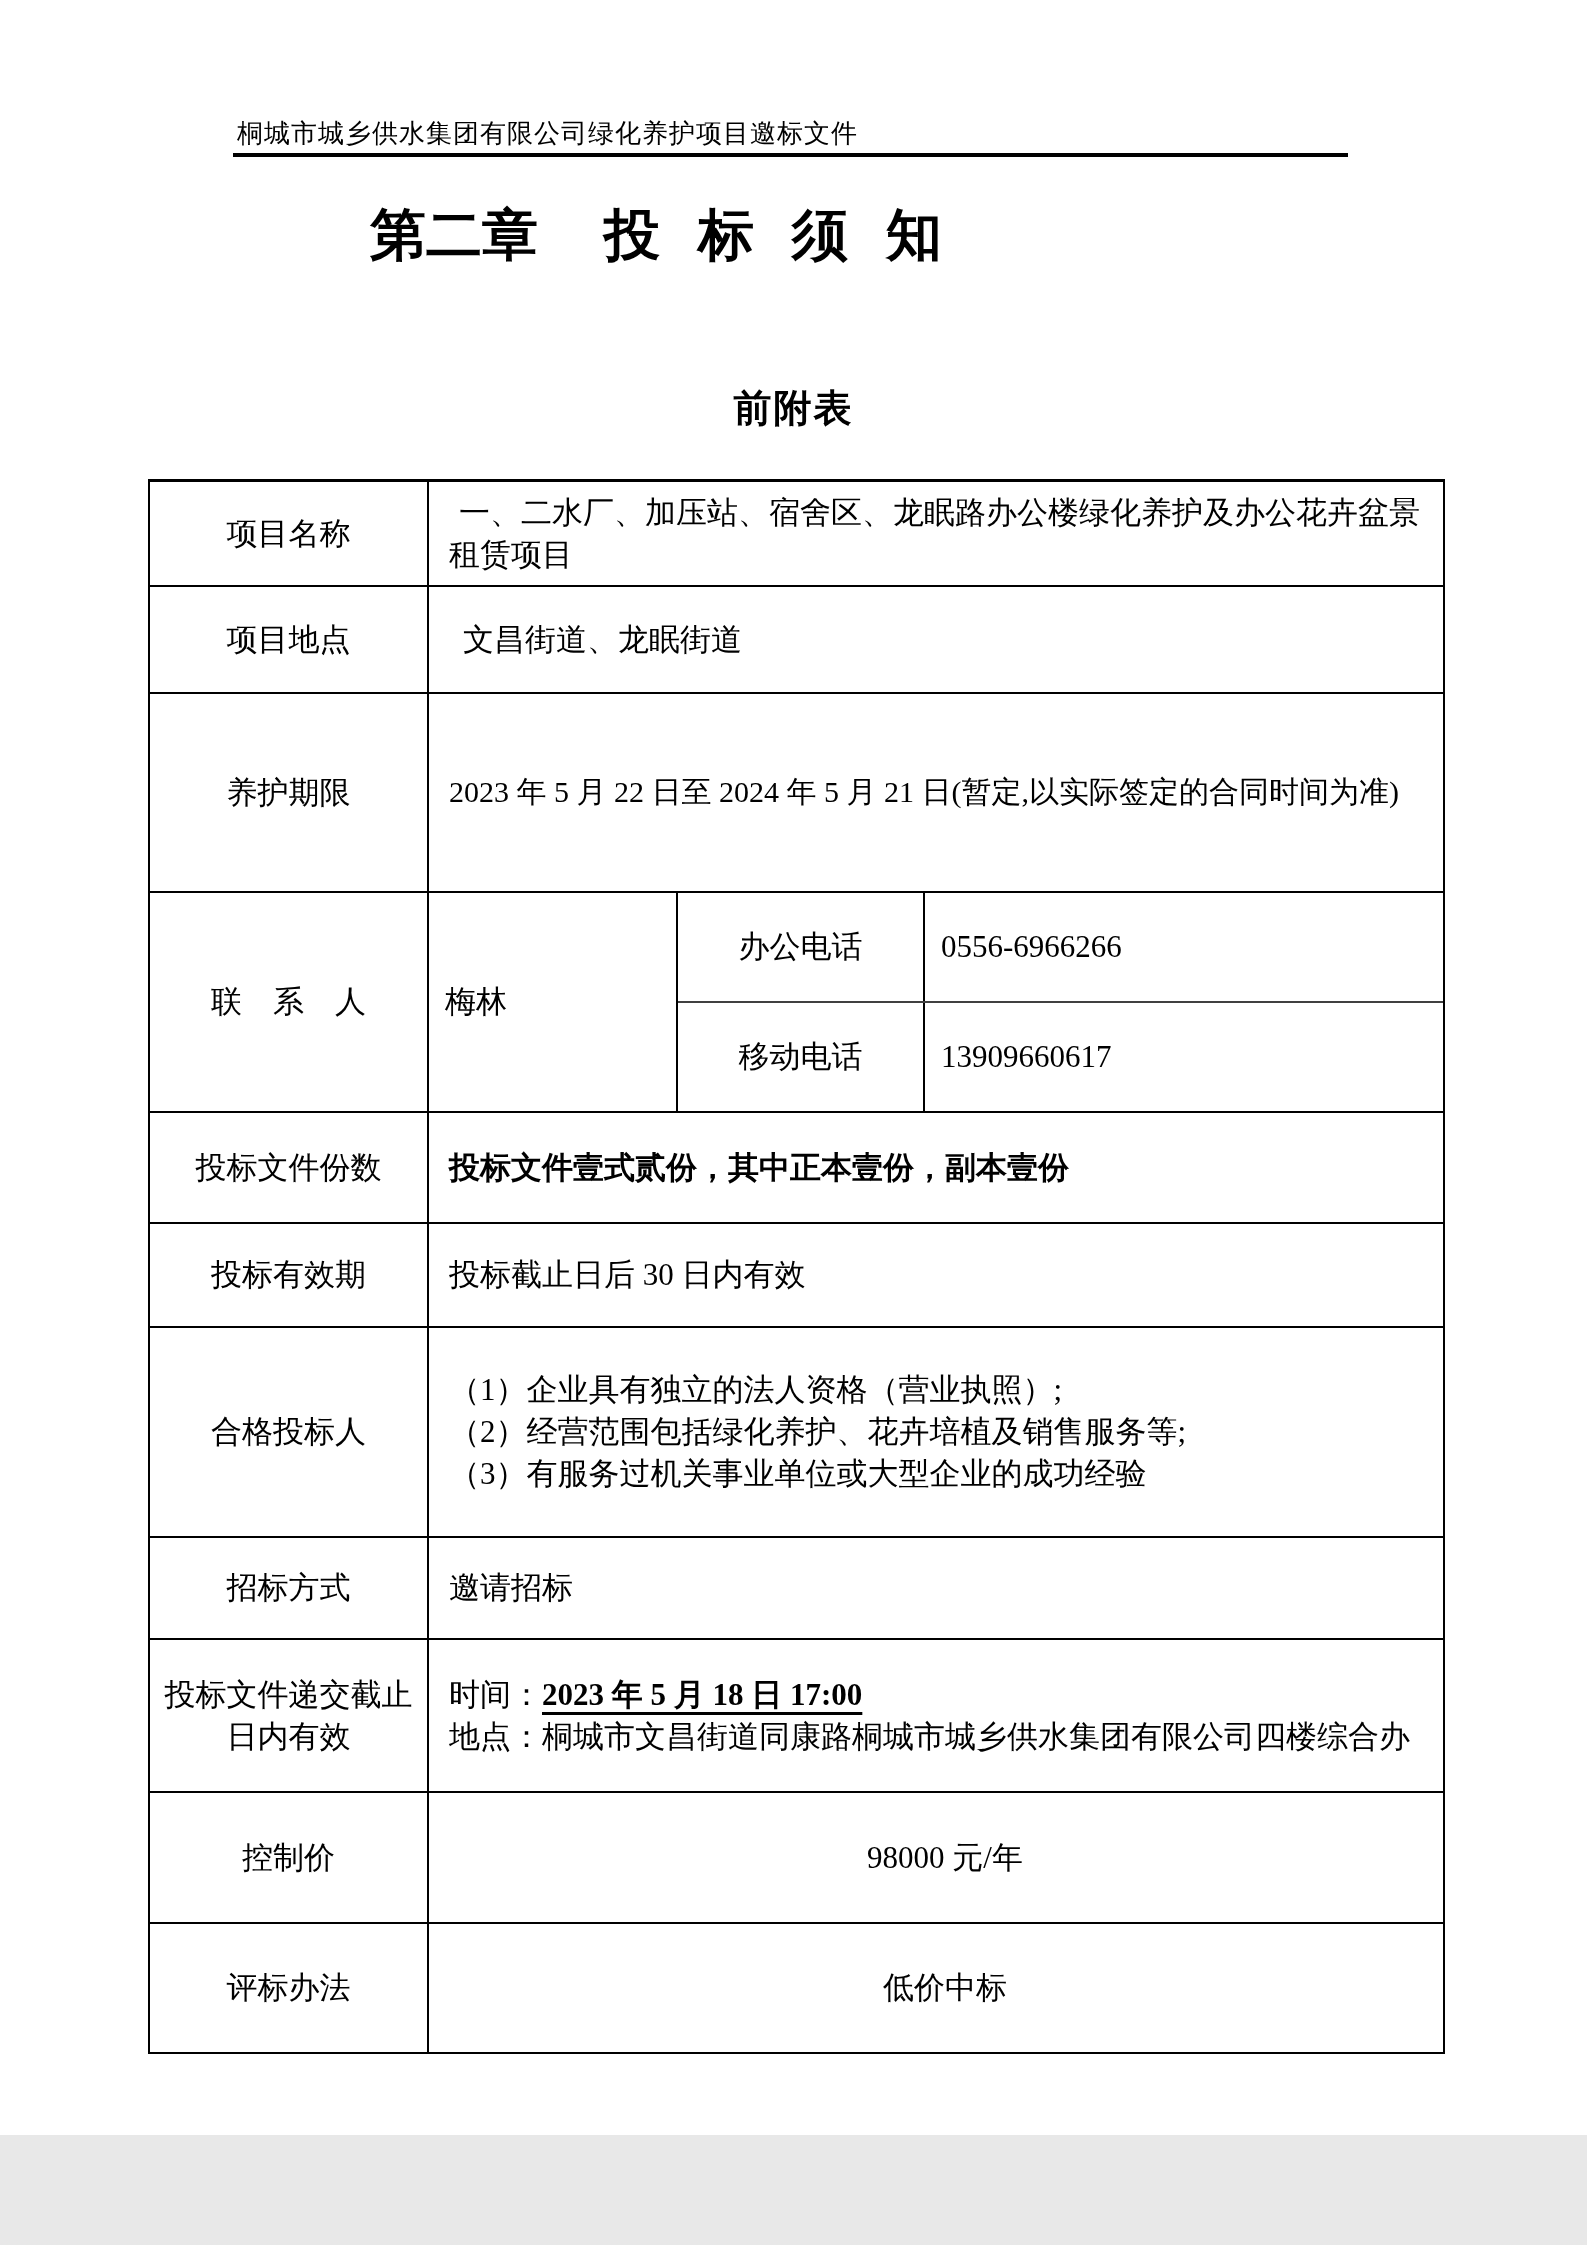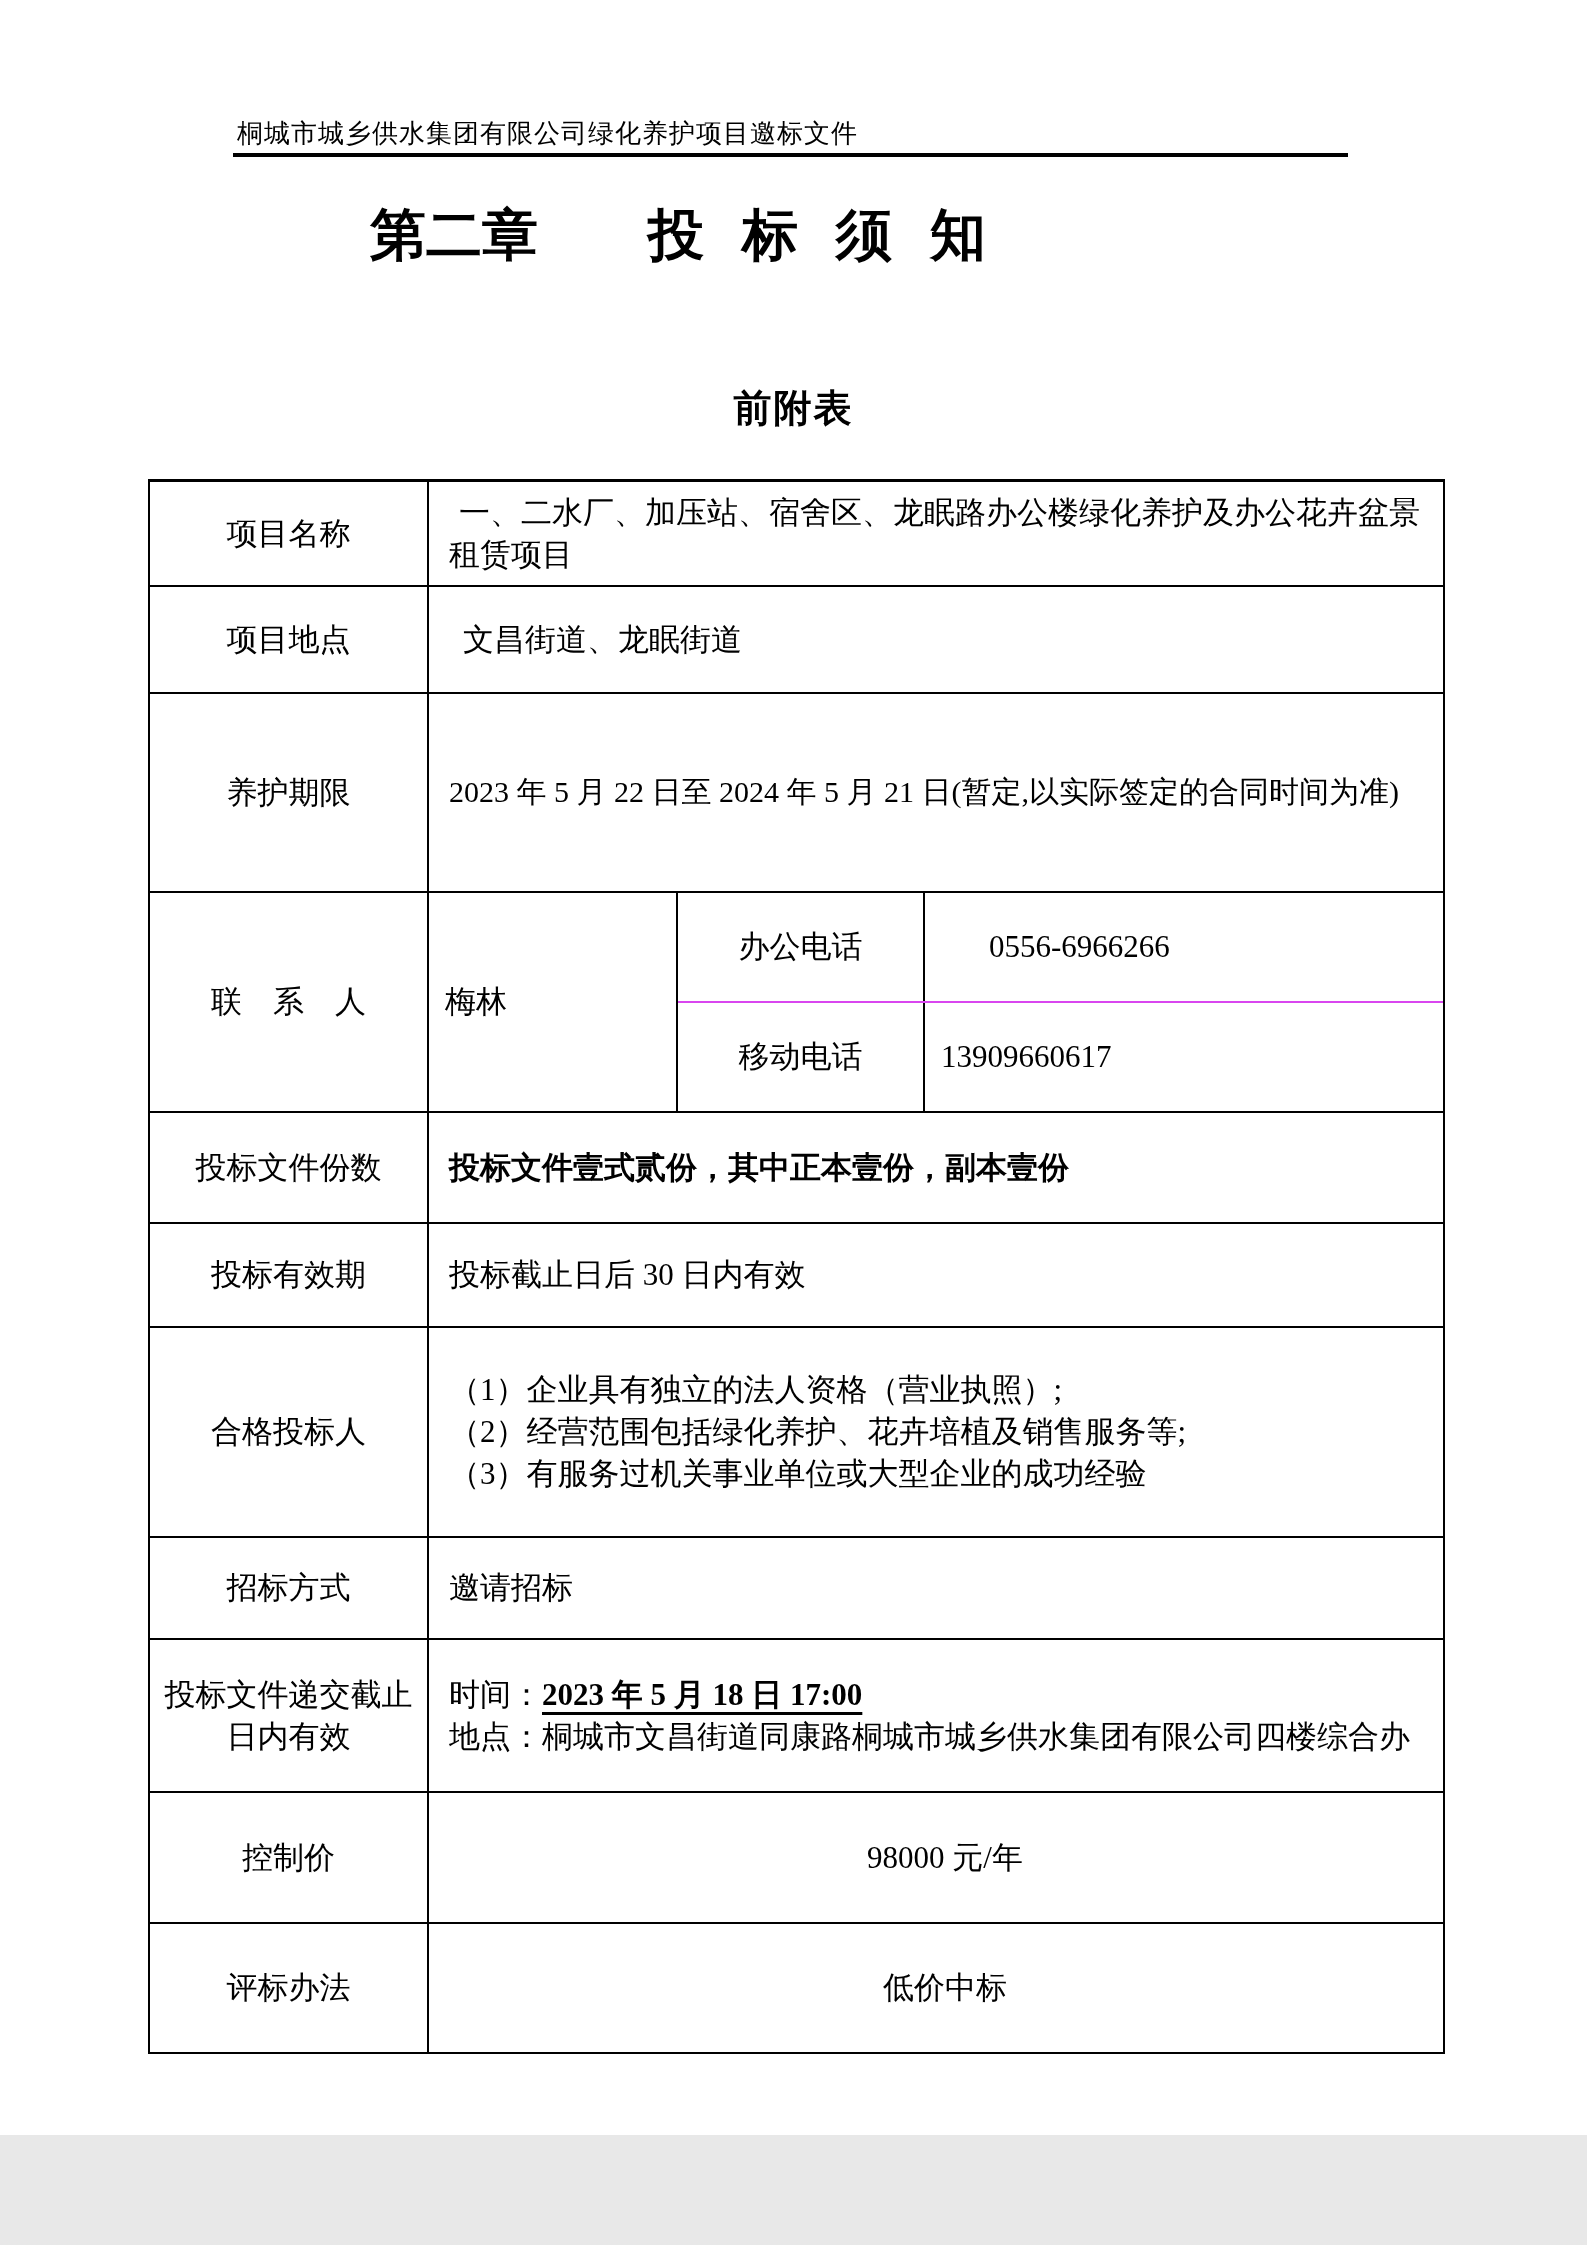--- a/index.html
+++ b/index.html
@@ -15,21 +15,21 @@
   .doc-header {
     position:absolute; left:237px; top:116px;
     font-size:26px; letter-spacing:1px;
   }
   .header-rule {
     position:absolute; left:233px; top:153px;
     width:1115px; height:4px; background:#000;
   }
   .chapter-title {
     position:absolute; left:370px; top:198px;
-    display:flex; gap:110px;
+    display:flex; gap:66px;
     font-size:56px; font-weight:bold;
     white-space:nowrap;
   }
   .chapter-subject { word-spacing:24px; }
   .table-subtitle {
     position:absolute; left:0; top:383px; width:1587px;
     text-align:center; font-size:38px; font-weight:bold;
     letter-spacing:2px;
   }
   .tbl {
@@ -67,21 +67,21 @@
   .small  { font-size:30px; }
   .bold   { font-weight:bold; }
   .u-bold { font-weight:bold; text-decoration:underline; text-underline-offset:7px; }
   
   .contact-name {
     width:249px; flex:none; border-right:2px solid #000;
     display:flex; align-items:center; padding-left:16px;
   }
   .contact-right { flex:1; display:flex; flex-direction:column; }
   .contact-sub { flex:1; display:flex; }
-  .contact-sub:first-child { border-bottom:2px solid #d946ef;gap:48px; }
+  .contact-sub:first-child { border-bottom:2px solid #404040; }
   .phone-lbl {
     width:247px; flex:none; border-right:2px solid #000;
     display:flex; align-items:center; justify-content:center;
   }
   .phone-num { flex:1; display:flex; align-items:center; padding-left:16px; }
   .qline { display:block; }
 </style>
 </head>
 <body>
 

